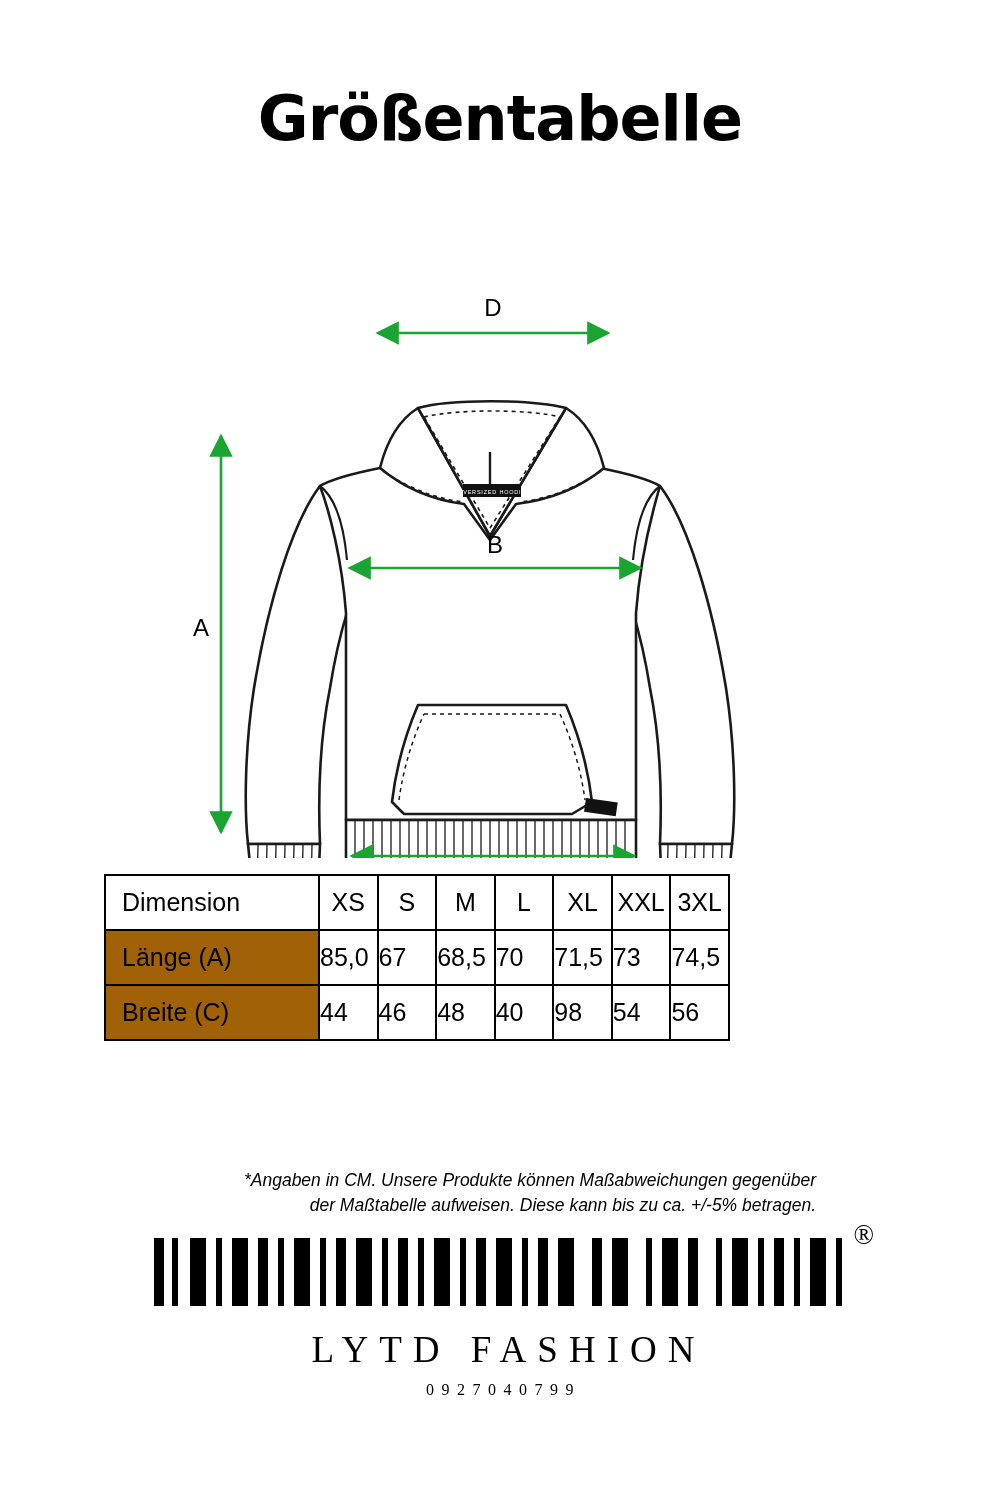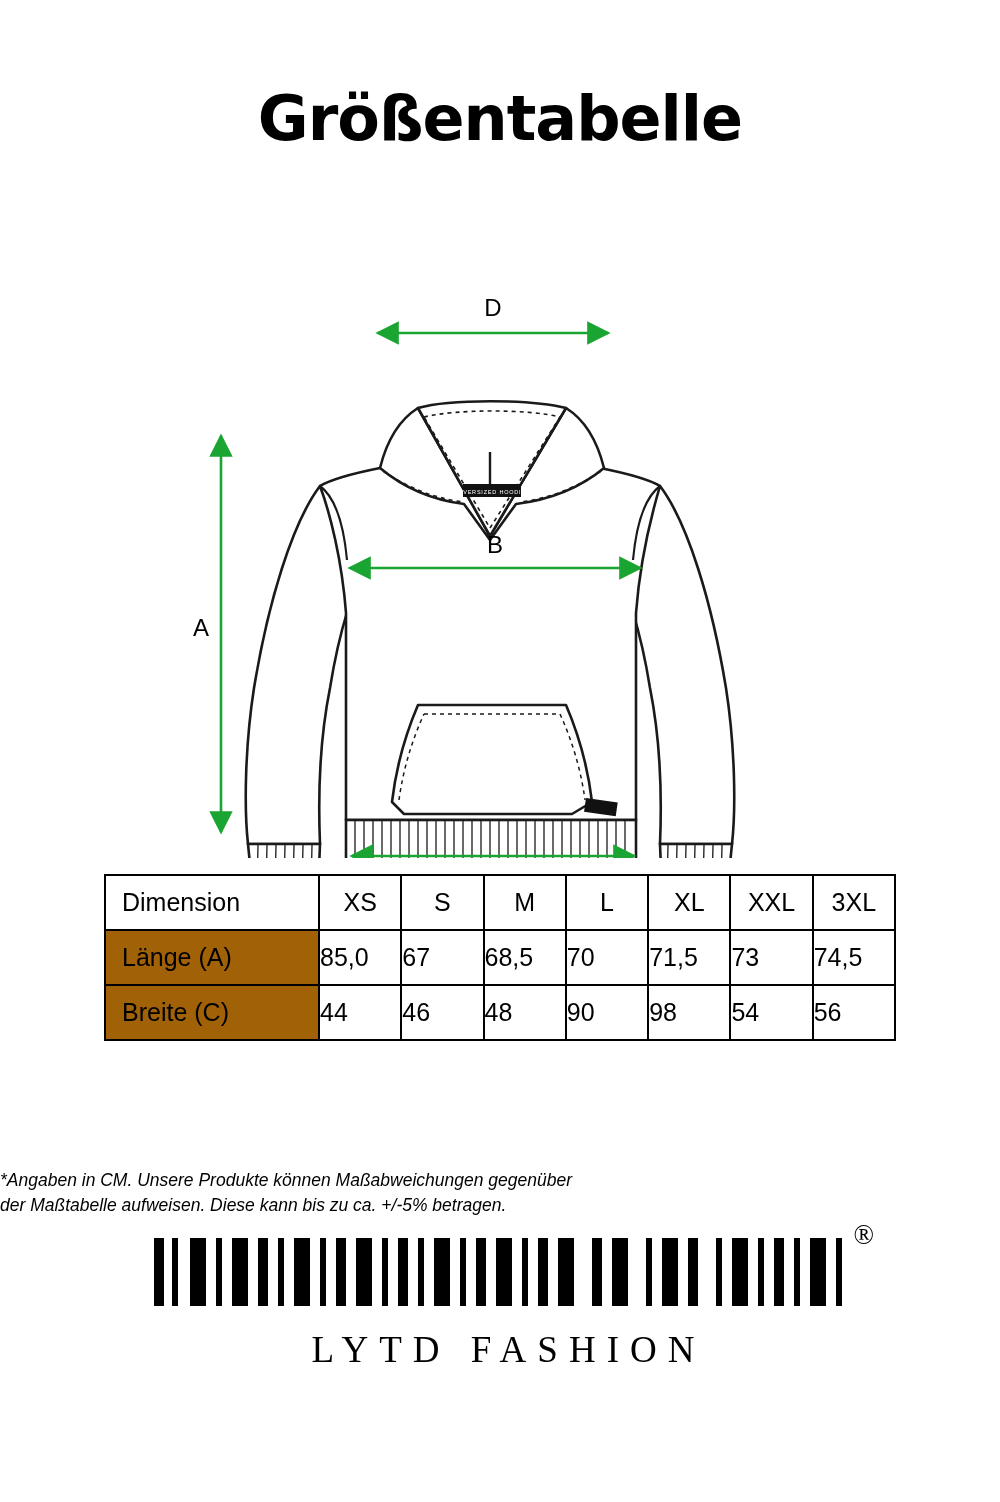--- a/index.html
+++ b/index.html
@@ -41,21 +41,21 @@
 
   
   .table-wrap {
     position: absolute;
     top: 874px;
     left: 104px;
     width: 792px;
   }
   table.size-table {
     border-collapse: collapse;
-    width: 792px;
+    width: 626px;
     table-layout: fixed;
   }
   table.size-table th,
   table.size-table td {
     border: 2px solid #000;
     font-size: 25px;
     font-weight: normal;
     height: 53px;
     padding: 0;
     font-family: "Liberation Sans", sans-serif;
@@ -73,21 +73,21 @@
   table.size-table th {
     background: #ffffff;
   }
 
   
   .footnote {
     position: absolute;
     top: 1168px;
     left: 0;
     width: 816px;
-    text-align: left;
+    text-align: right;
     font-style: italic;
     font-size: 17.5px;
     line-height: 1.45;
     font-family: "Liberation Sans", sans-serif;
   }
 
   
   .brand {
     position: absolute;
     top: 1238px;
@@ -304,21 +304,21 @@
         <td>70</td>
         <td>71,5</td>
         <td>73</td>
         <td>74,5</td>
       </tr>
       <tr>
         <td class="dim-cell">Breite (C)</td>
         <td>44</td>
         <td>46</td>
         <td>48</td>
-        <td>90</td>
+        <td>40</td>
         <td>98</td>
         <td>54</td>
         <td>56</td>
       </tr>
     </tbody>
   </table>
 </div>
 
 <div class="footnote">
   <div>*Angaben in CM. Unsere Produkte können Maßabweichungen gegenüber</div>
@@ -360,13 +360,14 @@
         <rect x="608" y="0" width="6" height="68"></rect>
         <rect x="624" y="0" width="10" height="68"></rect>
         <rect x="644" y="0" width="6" height="68"></rect>
         <rect x="660" y="0" width="16" height="68"></rect>
         <rect x="686" y="0" width="6" height="68"></rect>
       </g>
     </svg>
     <span class="reg-mark">®</span>
   </div>
   <div class="brand-name">LYTD FASHION</div>
+  <div class="brand-number">0927040799</div>
 </div>
 
 </body></html>

